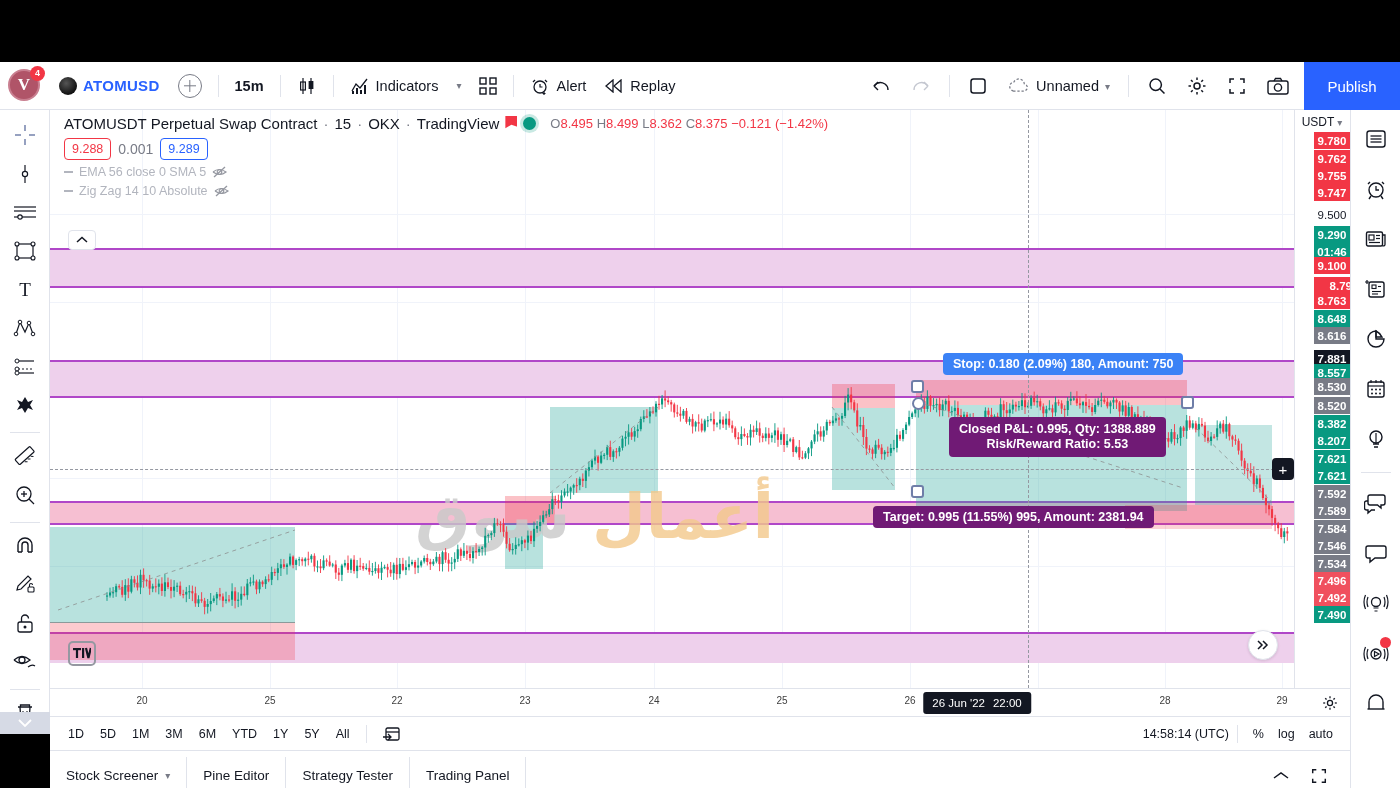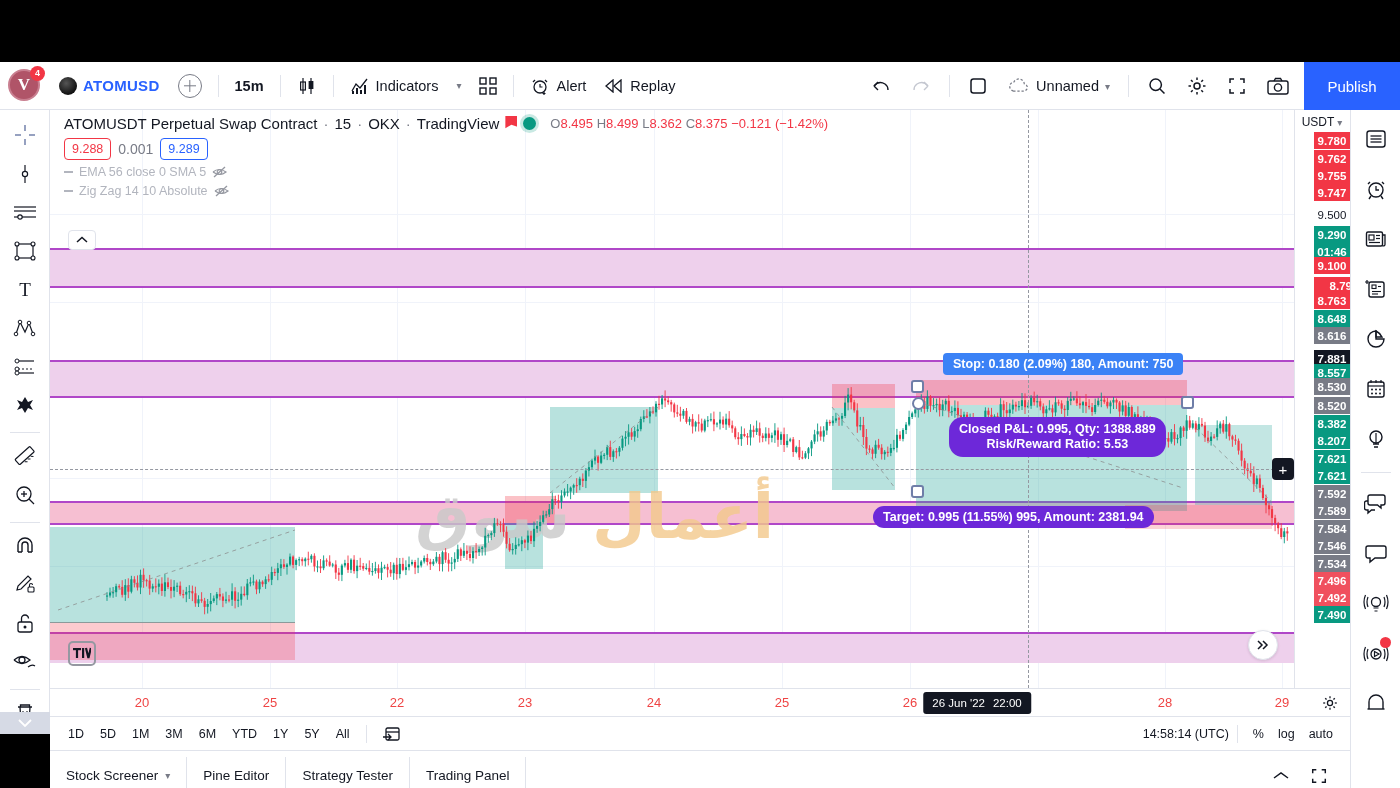--- a/index.html
+++ b/index.html
@@ -104,21 +104,21 @@
     display:flex; align-items:center; justify-content:center; }
 
   
   .zone { position:absolute; }
   .hline { position:absolute; height:2px; }
 
   .label-pill { position:absolute; border-radius:4px; color:#fff;
     font-size:12.5px; padding:4px 10px; white-space:nowrap; z-index:25;
     font-weight:600; }
   .pill-red { background:#3b82f6; }
-  .pill-green { background:#6d28d9;border-radius:14px; }
+  .pill-green { background:#701a75; }
   .pill-green.two { text-align:center; line-height:15px; padding:5px 10px; }
 
   .handle { position:absolute; width:13px; height:13px; background:#fff;
     border:2px solid #6f7ea8; border-radius:3px; z-index:26; }
   .handle.rnd { border-radius:50%; }
 
   .crosshair-v { position:absolute; top:0; bottom:0; width:0;
     border-left:1px dashed #9598a1; z-index:18; }
   .crosshair-h { position:absolute; left:0; right:0; height:0;
     border-top:1px dashed #9598a1; z-index:18; }
@@ -151,21 +151,21 @@
   .p-green { background:#089981; }
   .p-grey { background:#787b86; }
   .p-dark { background:#131722; }
   .scale-hdr { position:absolute; right:0; top:3px; width:56px; height:18px;
     font-size:12px; color:#131722; display:flex; align-items:center;
     justify-content:center; gap:3px; }
 
   
   .time-axis { position:absolute; left:50px; top:688px; width:1300px; height:28px;
     background:#fff; border-top:1px solid #e0e3eb; }
-  .tick { position:absolute; top:6px; font-size:13px; color:#ef4444;
+  .tick { position:absolute; top:6px; font-size:10px; color:#404040;
     transform:translateX(-50%); }
   .time-pill { position:absolute; top:3px; height:22px; background:#131722;
     color:#fff; font-size:11.5px; border-radius:3px; display:flex;
     align-items:center; padding:0 9px; gap:8px; transform:translateX(-50%); }
   .axis-gear { position:absolute; right:12px; top:6px; }
 
   
   .rangebar { position:absolute; left:50px; top:716px; width:1300px; height:34px;
     background:#fff; border-top:1px solid #e0e3eb; display:flex;
     align-items:center; padding:0 10px; }

